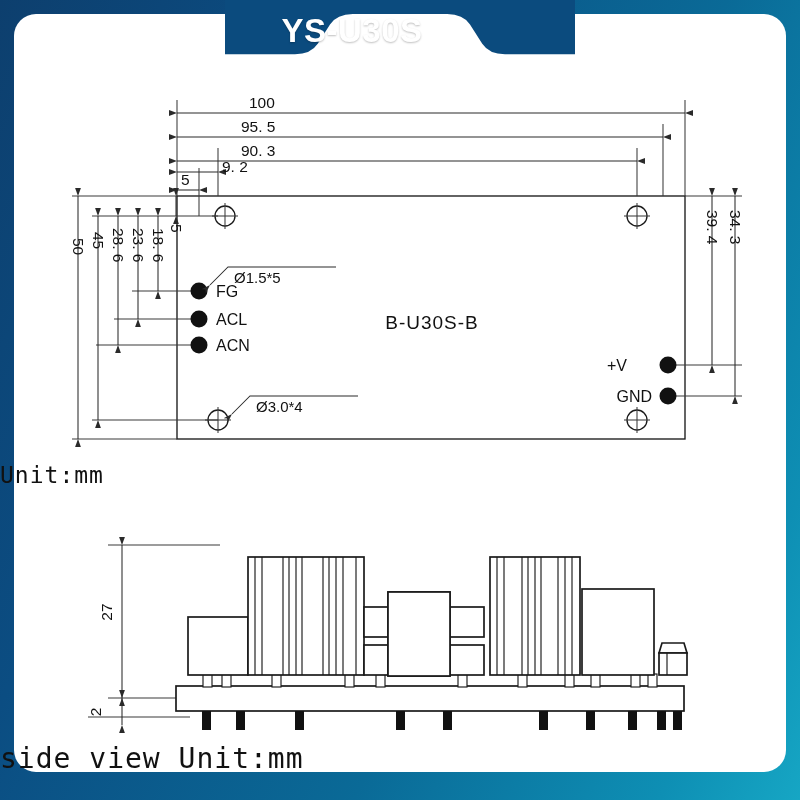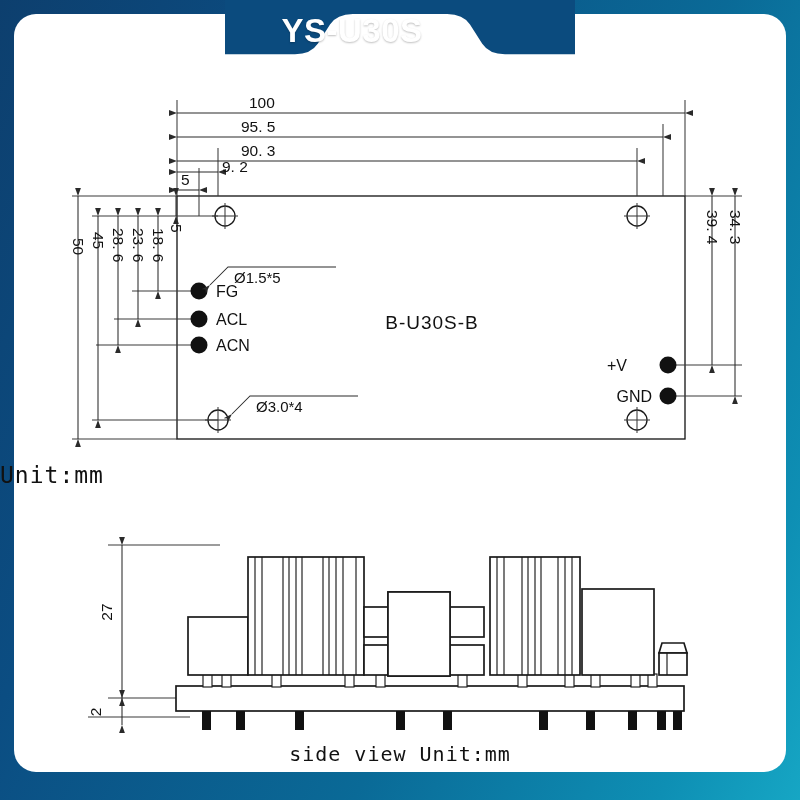--- a/index.html
+++ b/index.html
@@ -32,21 +32,21 @@
     font-family:"Liberation Sans", sans-serif;
     text-shadow:0 1px 2px rgba(0,0,0,.25);
   }
   #drawing{position:absolute;left:0;top:0;width:800px;height:800px;}
   .cap{
     position:absolute;
     font-family:"DejaVu Sans Mono","Liberation Mono",monospace;
     color:#111;white-space:nowrap;
   }
   #cap-top{left:0;top:462px;width:800px;text-align:left;font-size:23px;letter-spacing:1px;}
-  #cap-bot{left:0;top:742px;width:800px;text-align:center;font-size:20px;letter-spacing:1px;}
+  #cap-bot{left:0;top:742px;width:800px;font-size:28px;letter-spacing:1px;}
   svg{display:block;}
   .ln{stroke:#1a1a1a;stroke-width:1.35;fill:none;}
   .ln-thin{stroke:#3a3a3a;stroke-width:1.05;fill:none;}
   .ln-dim{stroke:#2a2a2a;stroke-width:1.05;fill:none;}
   .ln-part{stroke:#1a1a1a;stroke-width:1.7;fill:#ffffff;}
   .ln-fin{stroke:#1a1a1a;stroke-width:1.15;fill:#ffffff;}
   .pad{fill:#111111;}
   .lead{fill:#111111;}
   .txt{font-family:"Liberation Sans",sans-serif;fill:#111;font-size:15px;}
   .txt-dim{font-family:"Liberation Sans",sans-serif;fill:#111;font-size:15.5px;}

